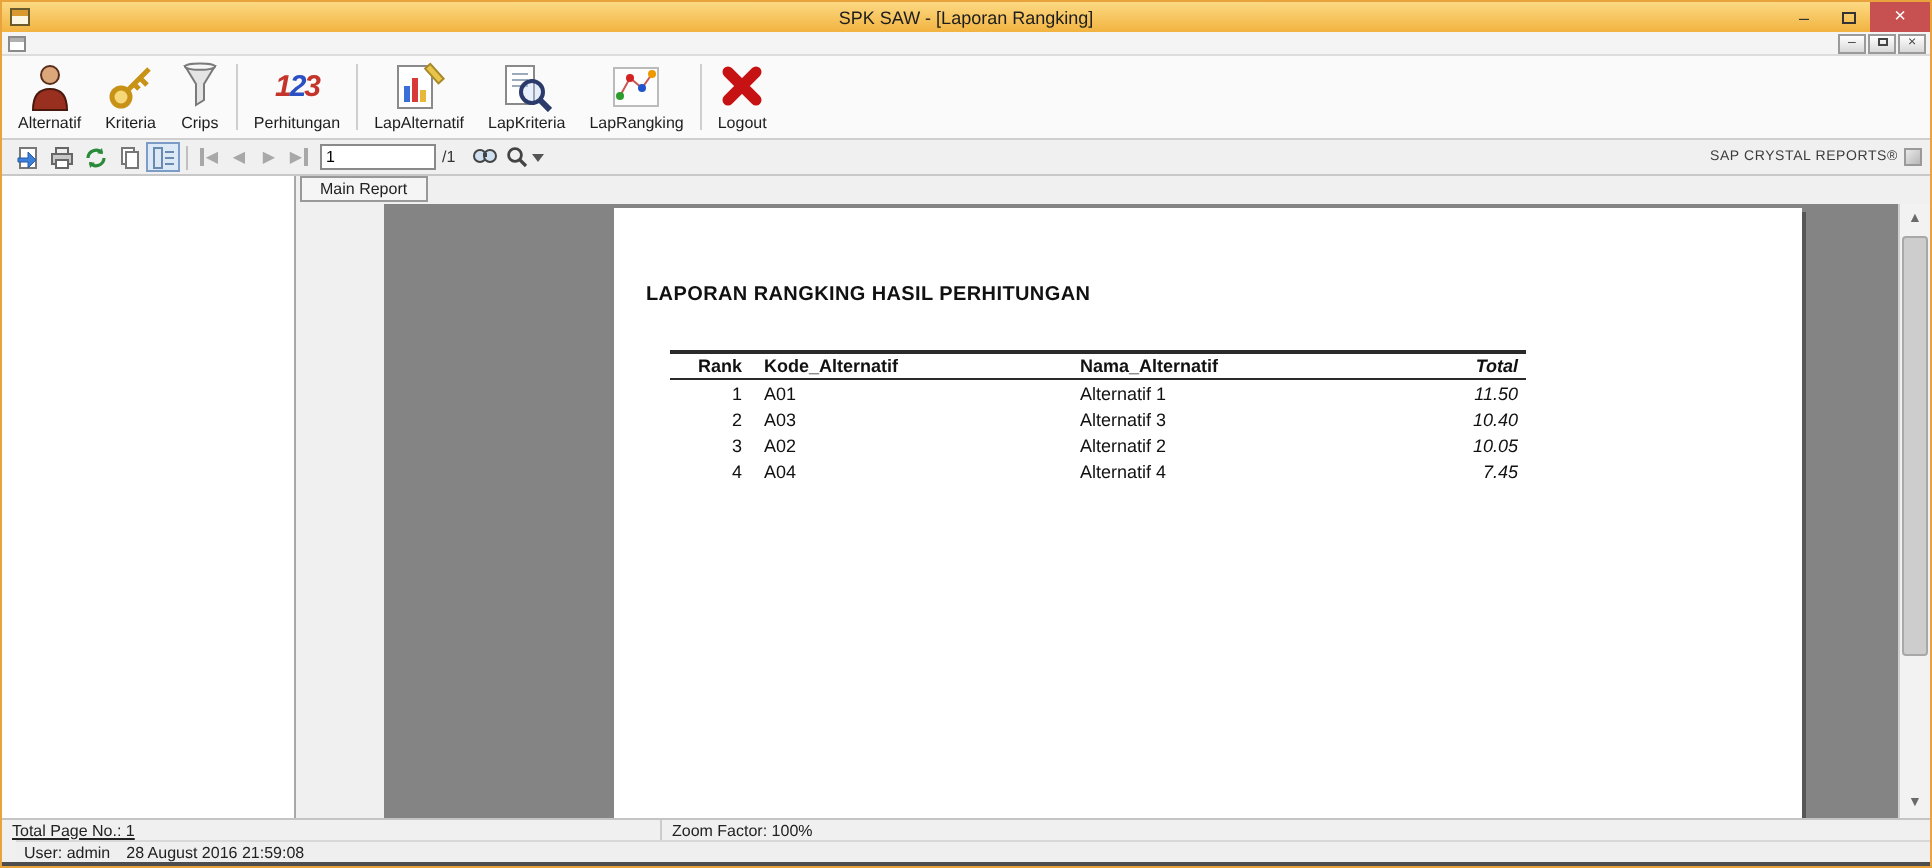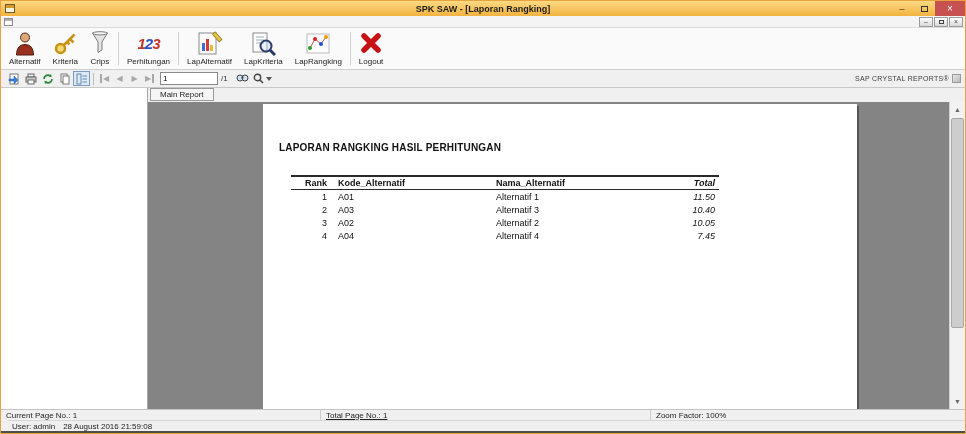--- a/index.html
+++ b/index.html
@@ -5,21 +5,21 @@
   * { margin:0; padding:0; box-sizing:border-box; }
   html,body { width:966px; height:434px; }
   body { font-family:"Liberation Sans", sans-serif; background:#fff; overflow:hidden; }
   .window { position:absolute; inset:0; width:966px; height:434px; border:1px solid #e8a33d; background:#f0f0f0; overflow:hidden; }
 
   
   .titlebar { position:absolute; left:0; right:0; top:0; height:15px;
     background:linear-gradient(#fcd983,#f2b340); display:flex; align-items:center; }
   .app-icon { width:10px; height:9px; margin-left:4px; border:1px solid #6b5a2a; background:#fdf6e0; position:relative; }
   .app-icon::before { content:""; position:absolute; left:0; right:0; top:0; height:3px; background:#d89a2e; }
-  .title-text { position:absolute; left:50%; transform:translateX(-50%); font-size:9px; color:#1d1d1d; white-space:nowrap;font-weight:bold; }
+  .title-text { position:absolute; left:50%; transform:translateX(-50%); font-size:9px; color:#1d1d1d; white-space:nowrap; }
   .win-btns { margin-left:auto; display:flex; height:100%; }
   .win-btn { width:22px; height:100%; display:flex; align-items:center; justify-content:center; font-size:9px; color:#333; }
   .win-btn .box-glyph { width:7px; height:6px; border:1px solid #333; display:inline-block; }
   .win-btn.close { width:30px; background:#c75050; color:#fff; font-size:10px; }
 
   
   .mdirow { position:absolute; left:0; right:0; top:15px; height:12px; background:#f4f4f4; border-bottom:1px solid #dcdcdc; display:flex; align-items:center; }
   .mdi-icon { width:9px; height:8px; margin-left:3px; border:1px solid #8a8a8a; background:#fff; position:relative; }
   .mdi-icon::before { content:""; position:absolute; left:0; right:0; top:0; height:2px; background:#b0b0b0; }
   .mdi-btns { margin-left:auto; display:flex; gap:1px; margin-right:2px; }
@@ -54,21 +54,21 @@
   .brand-text { font-size:7px; color:#3c3c3c; letter-spacing:0.3px; white-space:nowrap; }
   .brand-icon { width:9px; height:9px; border:1px solid #9a9a9a; background:linear-gradient(135deg,#e8e8e8,#b8b8b8); }
 
   
   .main { position:absolute; left:0; right:0; top:87px; bottom:24px; display:flex; background:#f0f0f0; }
   .group-tree { width:147px; background:#fff; border-right:1px solid #a8a8a8; }
   .report-side { flex:1; display:flex; flex-direction:column; position:relative; }
   .tabrow { height:14px; background:#f0f0f0; display:flex; align-items:flex-start; }
   .tab { height:13px; margin-left:2px; padding:0 9px; background:#f5f5f5; border:1px solid #999;
     font-size:8px; line-height:12px; color:#222; }
-  .viewport { flex:1; background:#848484; position:relative; overflow:hidden; }
+  .viewport { flex:1; background:#848484; position:relative; overflow:hidden;margin-left:44px; }
 
   
   .page { position:absolute; left:115px; top:2px; width:594px; height:720px; background:#fff;
     box-shadow:2px 2px 0 #565656; }
   .report-title { position:absolute; left:16px; top:38px; font-size:10px; font-weight:bold; color:#111; letter-spacing:0.2px; }
   .rtable { position:absolute; left:28px; top:71px; width:428px; font-size:9px; color:#111; }
   .rrow { display:grid; grid-template-columns:40px 165px 175px 48px; align-items:center; height:13px; }
   .rrow .c0 { text-align:right; padding-right:4px; }
   .rrow .c1 { padding-left:7px; }
   .rrow .c3 { text-align:right; padding-right:4px;font-style:italic; }
@@ -338,21 +338,20 @@
         <div class="scrollbar">
           <div class="sb-arrow top">▲</div>
           <div class="sb-thumb"></div>
           <div class="sb-arrow bottom">▼</div>
         </div>
       </div>
     </div>
   </div>
 
   <div class="statusbar">
-    <div class="status-panel sp1">Current Page No.: 1</div>
     <div class="status-panel sp2">Total Page No.: 1</div>
     <div class="status-panel sp3">Zoom Factor: 100%</div>
   </div>
 
   <div class="footer">
     <span>User: admin</span>
     <span>28 August 2016 21:59:08</span>
   </div>
   <div class="bottom-edge"></div>
 

